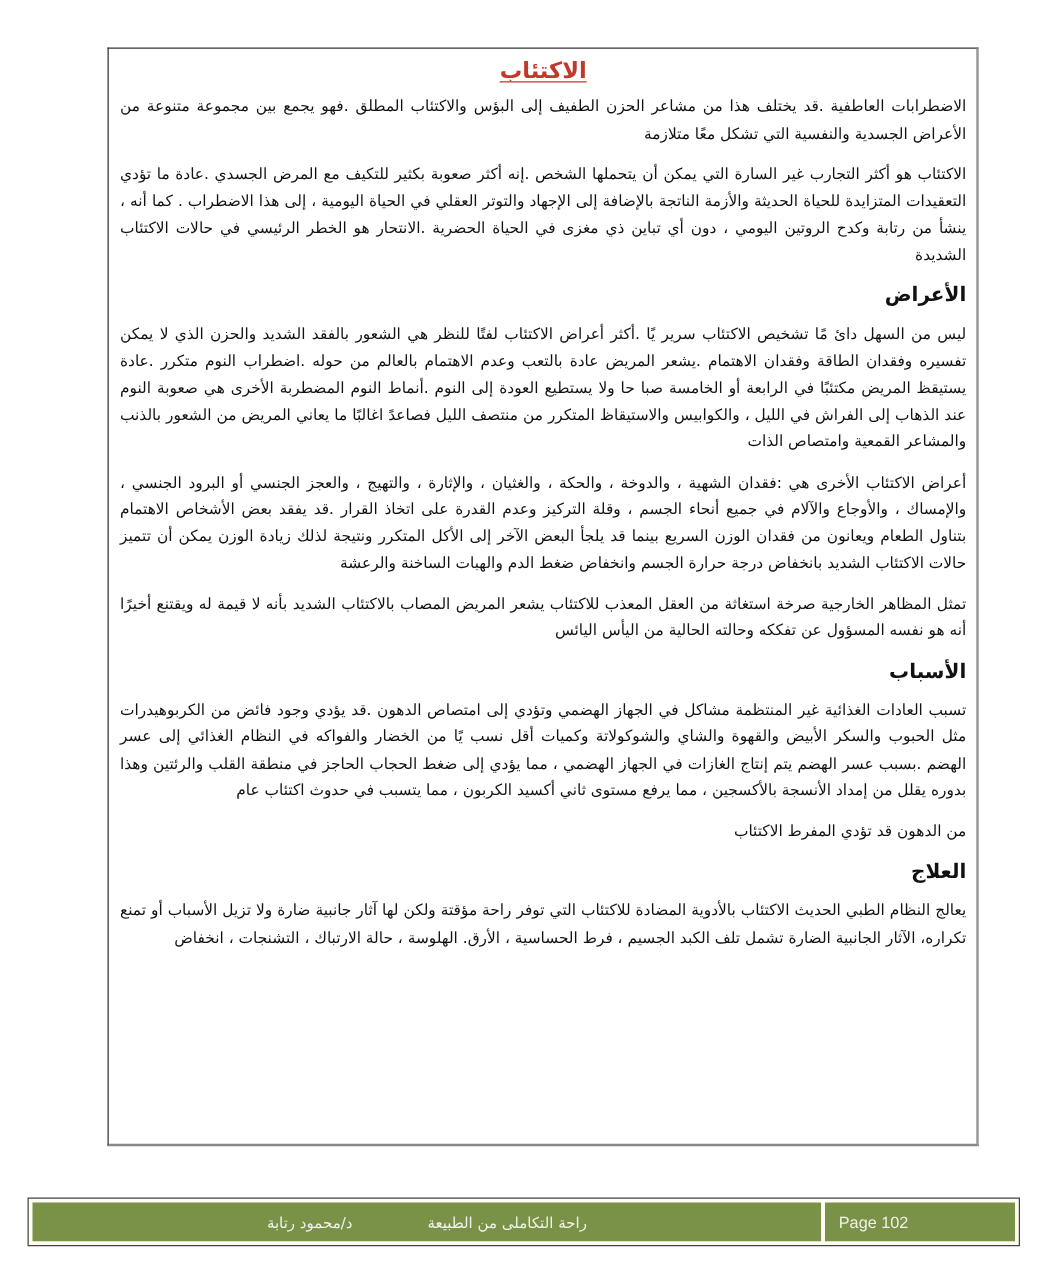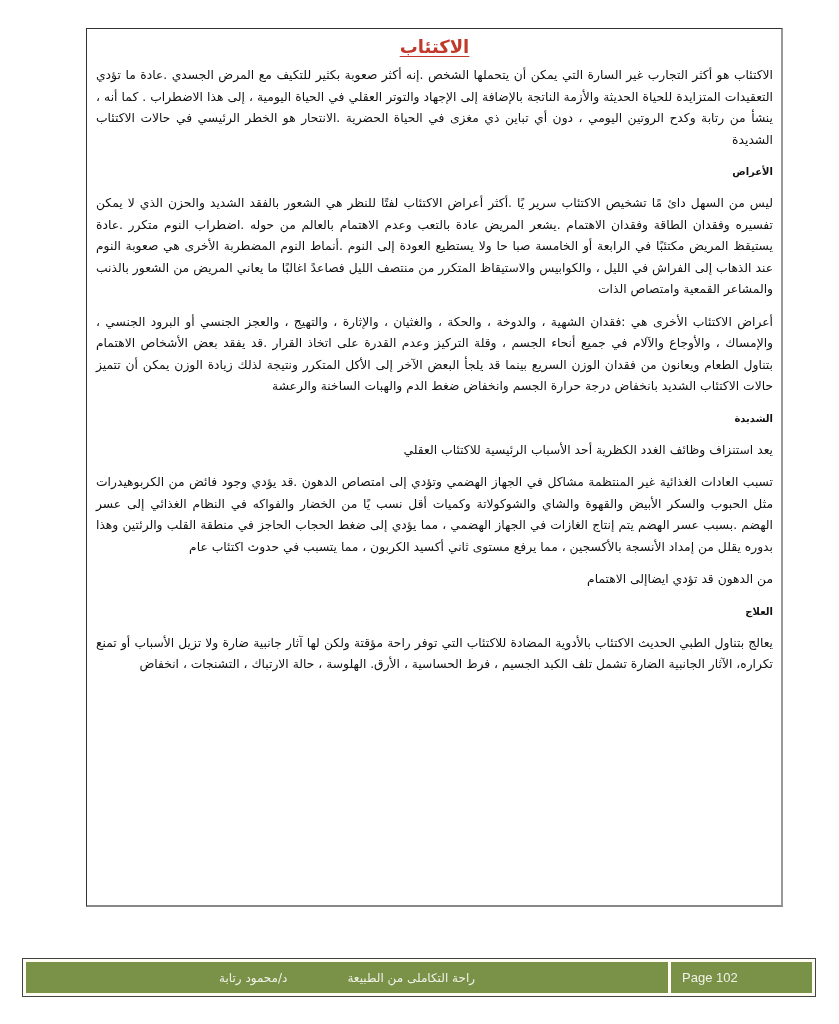--- a/index.html
+++ b/index.html
@@ -11,21 +11,21 @@
     width: 839px;
     height: 1024px;
     position: relative;
     overflow: hidden;
     font-family: "DejaVu Sans", sans-serif;
     color: #111;
   }
   .content-box {
     position: absolute;
     left: 86px;
-    top: 28px;
+    top: 38px;
     width: 697px;
     height: 879px;
     box-sizing: border-box;
     border-top: 1.5px solid #333;
     border-left: 1.5px solid #333;
     border-right: 2px solid #999;
     border-bottom: 2px solid #888;
     padding: 6px 8px 0 9px;
     direction: rtl;
     overflow: hidden;
@@ -41,21 +41,21 @@
     line-height: 24px;
   }
   .para {
     font-size: 12.3px;
     line-height: 21.5px;
     text-align: justify;
     text-align-last: right;
     margin: 0 0 11px 0;
   }
   .section-heading {
-    font-size: 10px;
+    font-size: 16px;
     font-weight: bold;
     margin: 0 0 11px 0;
     line-height: 20px;
   }
   .section-heading.underlined {
     text-underline-offset: 3px;
   }
 
   .footer {
     position: absolute;
@@ -80,50 +80,51 @@
     color: #f0f2e8;
     font-size: 12px;
     letter-spacing: 3px;
     gap: 60px;
   }
   .footer-divider {
     width: 3px;
     background: #fffdf3;
   }
   .footer-right {
-    width: 141px;
+    width: 152px;
     background: #7a9148;
     display: flex;
     align-items: center;
     padding-left: 11px;
     box-sizing: border-box;
     color: #f0f2e8;
     font-family: "Liberation Sans", sans-serif;
     font-size: 13px;
   }
 </style>
 </head>
 <body>
 
 <div class="content-box">
   <div class="doc-title">الاكتئاب</div>
 
+  <p class="para">الاضطرابات العاطفية .قد يختلف هذا من مشاعر الحزن الطفيف إلى البؤس والاكتئاب المطلق .فهو يجمع بين مجموعة متنوعة من الأعراض الجسدية والنفسية التي تشكل معًا متلازمة</p>
   <p class="para">الاكتئاب هو أكثر التجارب غير السارة التي يمكن أن يتحملها الشخص .إنه أكثر صعوبة بكثير للتكيف مع المرض الجسدي .عادة ما تؤدي التعقيدات المتزايدة للحياة الحديثة والأزمة الناتجة بالإضافة إلى الإجهاد والتوتر العقلي في الحياة اليومية ، إلى هذا الاضطراب . كما أنه ، ينشأ من رتابة وكدح الروتين اليومي ، دون أي تباين ذي مغزى في الحياة الحضرية .الانتحار هو الخطر الرئيسي في حالات الاكتئاب الشديدة</p>
 
   <div class="section-heading">الأعراض</div>
   <p class="para">ليس من السهل دائ مًا تشخيص الاكتئاب سرير يًا .أكثر أعراض الاكتئاب لفتًا للنظر هي الشعور بالفقد الشديد والحزن الذي لا يمكن تفسيره وفقدان الطاقة وفقدان الاهتمام .يشعر المريض عادة بالتعب وعدم الاهتمام بالعالم من حوله .اضطراب النوم متكرر .عادة يستيقظ المريض مكتئبًا في الرابعة أو الخامسة صبا حا ولا يستطيع العودة إلى النوم .أنماط النوم المضطربة الأخرى هي صعوبة النوم عند الذهاب إلى الفراش في الليل ، والكوابيس والاستيقاظ المتكرر من منتصف الليل فصاعدً اغالبًا ما يعاني المريض من الشعور بالذنب والمشاعر القمعية وامتصاص الذات</p>
   <p class="para">أعراض الاكتئاب الأخرى هي :فقدان الشهية ، والدوخة ، والحكة ، والغثيان ، والإثارة ، والتهيج ، والعجز الجنسي أو البرود الجنسي ، والإمساك ، والأوجاع والآلام في جميع أنحاء الجسم ، وقلة التركيز وعدم القدرة على اتخاذ القرار .قد يفقد بعض الأشخاص الاهتمام بتناول الطعام ويعانون من فقدان الوزن السريع بينما قد يلجأ البعض الآخر إلى الأكل المتكرر ونتيجة لذلك زيادة الوزن يمكن أن تتميز حالات الاكتئاب الشديد بانخفاض درجة حرارة الجسم وانخفاض ضغط الدم والهبات الساخنة والرعشة</p>
+  <p class="para">تمثل المظاهر الخارجية صرخة استغاثة من العقل المعذب للاكتئاب يشعر المريض المصاب بالاكتئاب الشديد بأنه لا قيمة له ويقتنع أخيرًا أنه هو نفسه المسؤول عن تفككه وحالته الحالية من اليأس اليائس</p>
 
-  <div class="section-heading">الشديدة</div>
-  <p class="para">يعد استنزاف وظائف الغدد الكظرية أحد الأسباب الرئيسية للاكتئاب العقلي</p>
+  <div class="section-heading">الأسباب</div>
   <p class="para">تسبب العادات الغذائية غير المنتظمة مشاكل في الجهاز الهضمي وتؤدي إلى امتصاص الدهون .قد يؤدي وجود فائض من الكربوهيدرات مثل الحبوب والسكر الأبيض والقهوة والشاي والشوكولاتة وكميات أقل نسب يًا من الخضار والفواكه في النظام الغذائي إلى عسر الهضم .بسبب عسر الهضم يتم إنتاج الغازات في الجهاز الهضمي ، مما يؤدي إلى ضغط الحجاب الحاجز في منطقة القلب والرئتين وهذا بدوره يقلل من إمداد الأنسجة بالأكسجين ، مما يرفع مستوى ثاني أكسيد الكربون ، مما يتسبب في حدوث اكتئاب عام</p>
-  <p class="para">من الدهون قد تؤدي ايضاإلى الاهتمام</p>
+  <p class="para">من الدهون قد تؤدي المفرط الاكتئاب</p>
 
   <div class="section-heading underlined">العلاج</div>
-  <p class="para">يعالج بتناول الطبي الحديث الاكتئاب بالأدوية المضادة للاكتئاب التي توفر راحة مؤقتة ولكن لها آثار جانبية ضارة ولا تزيل الأسباب أو تمنع تكراره، الآثار الجانبية الضارة تشمل تلف الكبد الجسيم ، فرط الحساسية ، الأرق. الهلوسة ، حالة الارتباك ، التشنجات ، انخفاض</p>
+  <p class="para">يعالج النظام الطبي الحديث الاكتئاب بالأدوية المضادة للاكتئاب التي توفر راحة مؤقتة ولكن لها آثار جانبية ضارة ولا تزيل الأسباب أو تمنع تكراره، الآثار الجانبية الضارة تشمل تلف الكبد الجسيم ، فرط الحساسية ، الأرق. الهلوسة ، حالة الارتباك ، التشنجات ، انخفاض</p>
 </div>
 
 <div class="footer">
   <div class="footer-left">
     <span>راحة التكاملى من الطبيعة</span>
     <span>د/محمود رتابة</span>
   </div>
   <div class="footer-divider"></div>
   <div class="footer-right">Page 102</div>
 </div>

